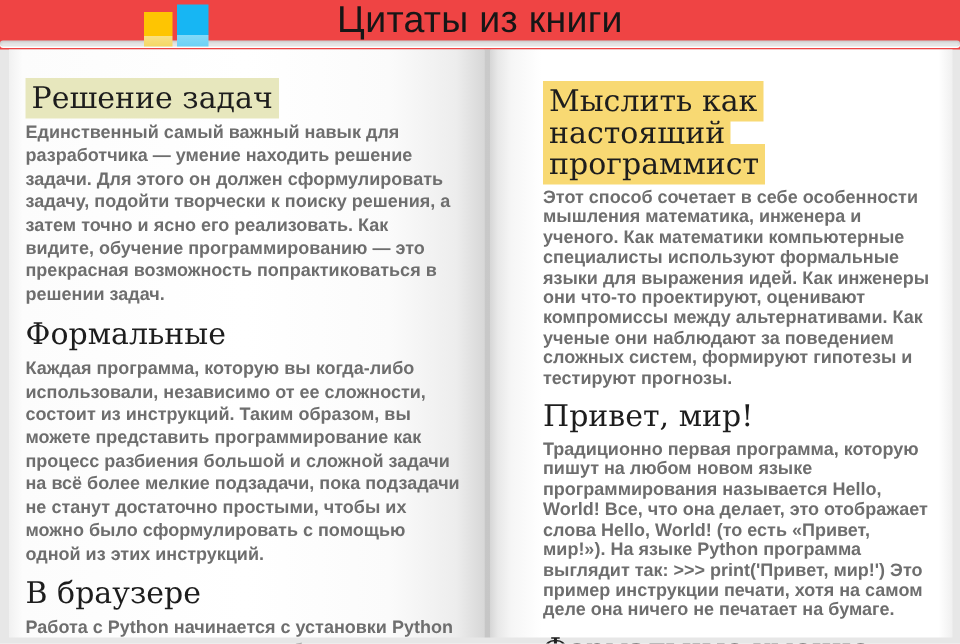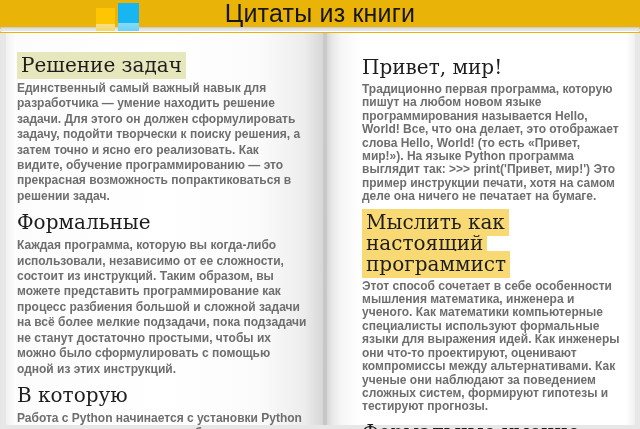--- a/index.html
+++ b/index.html
@@ -5,21 +5,21 @@
   * { margin:0; padding:0; box-sizing:border-box; }
   html,body { width:640px; height:429px; }
   body { font-family:"Liberation Sans", sans-serif; }
 
   .viewport {
     position:relative; width:640px; height:429px;
     background:#e7e7e7; overflow:hidden;
   }
 
   
-  .header { position:absolute; top:0; left:0; width:640px; height:33px; background:#eab308; }
+  .header { position:absolute; top:0; left:0; width:640px; height:33px; background:#ef4444; }
   .header-rule {
     position:absolute; top:27px; left:0; right:0; height:4px;
     background:#e6e6e6; border-radius:3px;
     box-shadow: inset 0 1px 2px rgba(0,0,0,0.14), 0 1px 0 #ffffff;
   }
   .page-title {
     position:absolute; top:-2px; left:0; width:100%;
     text-align:center; font-size:25px; font-weight:400;
     line-height:30px; color:#161616; letter-spacing:0.2px;
   }
@@ -88,35 +88,35 @@
     <div class="page page-left">
       <section class="section">
         <h2><mark class="olive">Решение задач</mark></h2>
         <p>Единственный самый важный навык для разработчика — умение находить решение задачи. Для этого он должен сформулировать задачу, подойти творчески к поиску решения, а затем точно и ясно его реализовать. Как видите, обучение программированию — это прекрасная возможность попрактиковаться в решении задач.</p>
       </section>
       <section class="section">
         <h2>Формальные</h2>
         <p>Каждая программа, которую вы когда-либо использовали, независимо от ее сложности, состоит из инструкций. Таким образом, вы можете представить программирование как процесс разбиения большой и сложной задачи на всё более мелкие подзадачи, пока подзадачи не станут достаточно простыми, чтобы их можно было сформулировать с помощью одной из этих инструкций.</p>
       </section>
       <section class="section">
-        <h2>В которую</h2>
+        <h2>В браузере</h2>
         <p>Работа с Python начинается с установки Python и связанного программного обеспечения на компьютер. Новичкам сложновато изучать системное администрирование и программирование одновременно. Чтобы облегчить задачу, я рекомендую запустить Python в браузере. Позже, когда вы освоитесь, я предложу вам установить Python на компьютер.</p>
       </section>
     </div>
 
     <div class="spine"></div>
 
     <div class="page page-right">
       <section class="section">
+        <h2><mark class="gold">Мыслить как настоящий программист</mark></h2>
+        <p>Этот способ сочетает в себе особенности мышления математика, инженера и ученого. Как математики компьютерные специалисты используют формальные языки для выражения идей. Как инженеры они что-то проектируют, оценивают компромиссы между альтернативами. Как ученые они наблюдают за поведением сложных систем, формируют гипотезы и тестируют прогнозы.</p>
+      </section>
+      <section class="section">
         <h2>Привет, мир!</h2>
         <p>Традиционно первая программа, которую пишут на любом новом языке программирования называется Hello, World! Все, что она делает, это отображает слова Hello, World! (то есть «Привет, мир!»). На языке Python программа выглядит так: &gt;&gt;&gt; print('Привет, мир!') Это пример инструкции печати, хотя на самом деле она ничего не печатает на бумаге.</p>
-      </section>
-      <section class="section">
-        <h2><mark class="gold">Мыслить как настоящий программист</mark></h2>
-        <p>Этот способ сочетает в себе особенности мышления математика, инженера и ученого. Как математики компьютерные специалисты используют формальные языки для выражения идей. Как инженеры они что-то проектируют, оценивают компромиссы между альтернативами. Как ученые они наблюдают за поведением сложных систем, формируют гипотезы и тестируют прогнозы.</p>
       </section>
       <section class="section">
         <h2>Формальные умение</h2>
         <p>На естественных языках говорят люди. Формальные языки разрабатываются людьми для определенных целей. Например, математические символы представляют собой формальный язык, который особенно хорош для обозначения отношений между числами и символами. Языки программирования — это формальные языки, предназначенные для выражения вычислений.</p>
       </section>
     </div>
 
   </div>
 </div>
 

